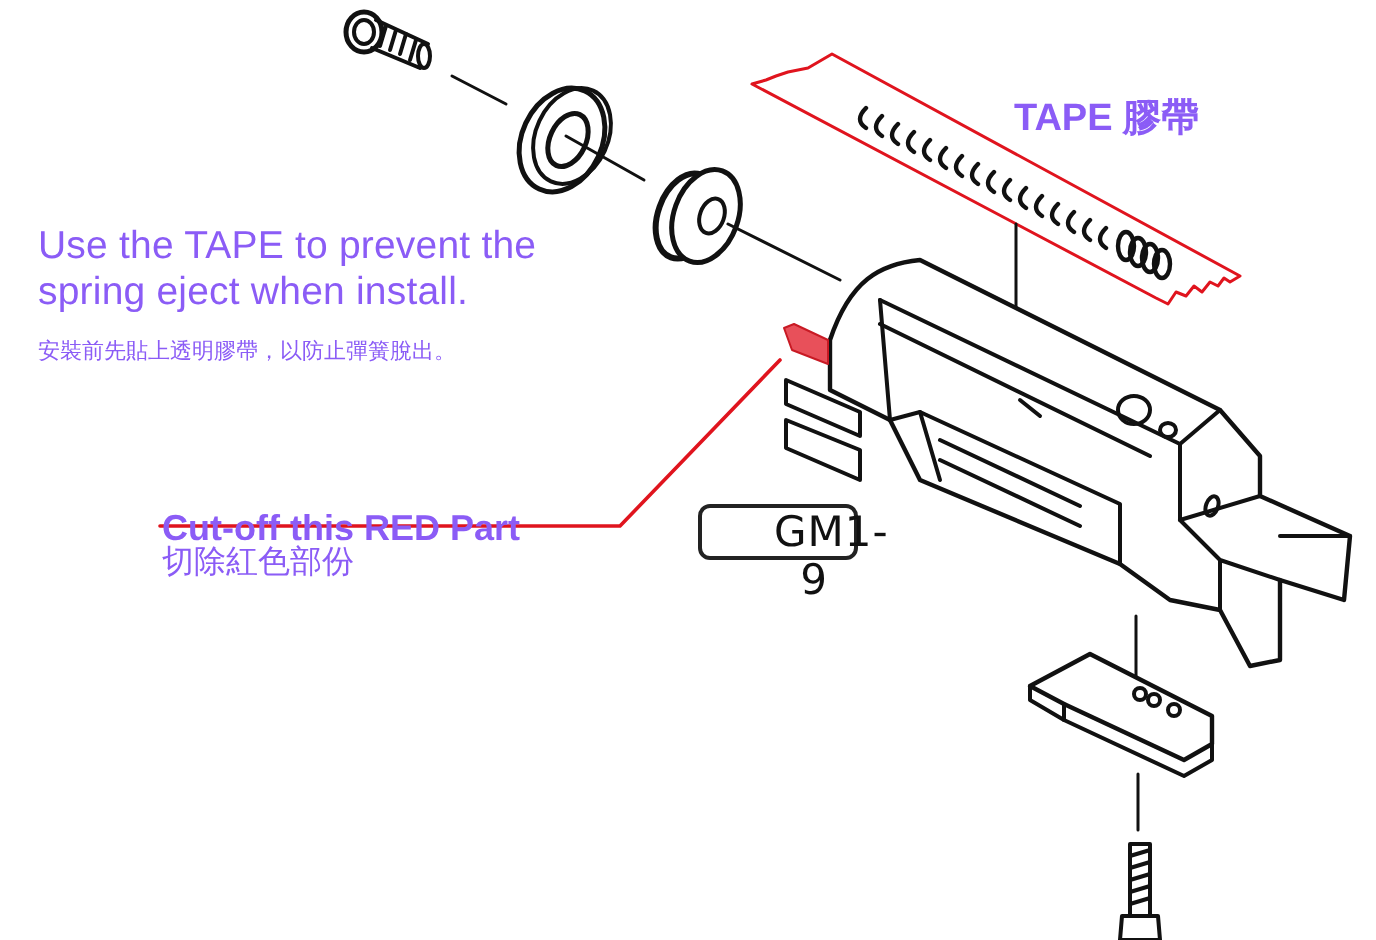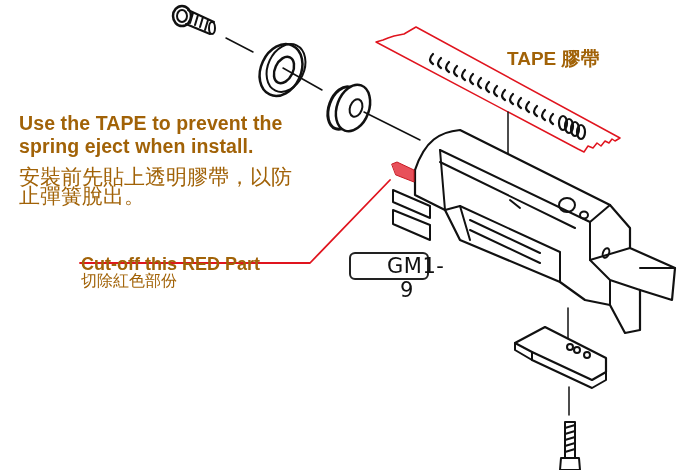--- a/index.html
+++ b/index.html
@@ -1,21 +1,21 @@
 <!DOCTYPE html>
 <html><head>
   <meta charset="utf-8">
   <style>
     html, body { margin: 0; padding: 0; background: #ffffff; }
     body { width: 688px; height: 470px; position: relative; overflow: hidden;
            font-family: "Liberation Sans", "DejaVu Sans", sans-serif; }
     .art { position: absolute; left: 0; top: 0; width: 688px; height: 470px; }
-    .note { position: absolute; color: #a16207; }
-    .note-en { font-weight: bold; font-size: 19.5px; line-height: 23px; letter-spacing: 0.1px; }
-    .note-zh { font-size: 21px; line-height: 19px; }
+    .note { position: absolute; color: #8b5cf6; }
+    .note-en { font-weight: normal; font-size: 19.5px; line-height: 23px; letter-spacing: 0.1px; }
+    .note-zh { font-size: 11px; line-height: 19px; }
     #instr-en { left: 19px; top: 112px; width: 300px; }
     #instr-zh { left: 19px; top: 167px; width: 290px; }
     #cut-en { left: 81px; top: 236px; font-weight: bold; font-size: 18px; white-space: nowrap; margin-top: 18px; }
     #cut-zh { left: 81px; top: 271px; font-size: 16px; white-space: nowrap; }
     #tape-label { left: 507px; top: 46px; font-weight: bold; font-size: 19px; white-space: nowrap; }
     #part-label { position: absolute; left: 349px; top: 252px; width: 80px; height: 28px;
                   border: 2px solid #222; border-radius: 6px; box-sizing: border-box;
                   font-size: 21px; line-height: 24px; text-align: center; color: #111;
                   font-family: "DejaVu Sans", sans-serif; letter-spacing: 0.5px; padding-left: 36px; }
   </style>

